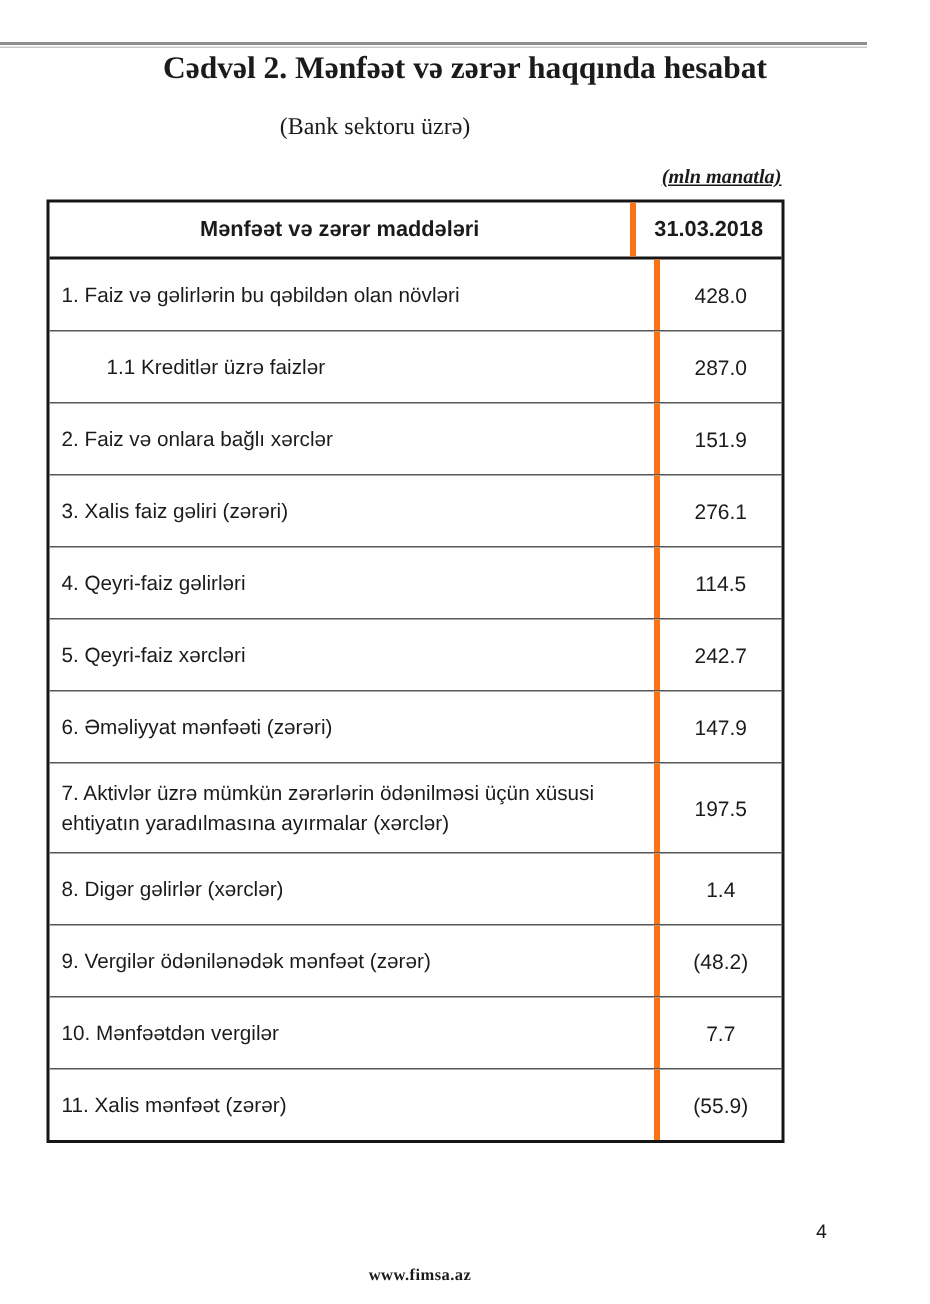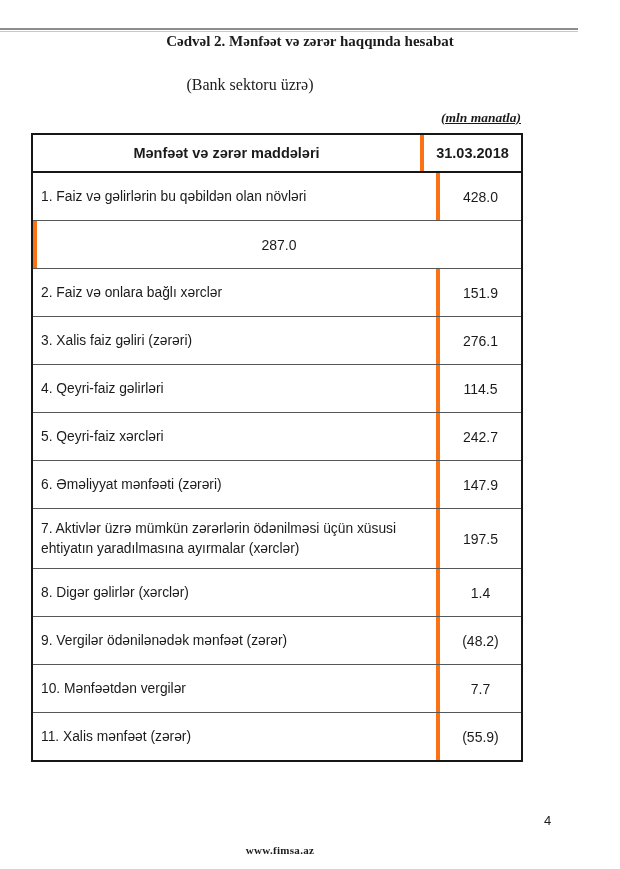--- a/index.html
+++ b/index.html
@@ -15,21 +15,21 @@
 
   
   .top-rule { position: absolute; left: 0; top: 28px; width: 578px; }
   .top-rule .l1 { height: 2px; background: #8d8d8d; }
   .top-rule .l2 { height: 1px; background: #c9c9c9; margin-top: 1px; }
 
   .title {
     position: absolute; top: 33px; left: 0; width: 620px;
     text-align: center;
     font-family: "Liberation Serif", serif;
-    font-weight: bold; font-size: 15px;
+    font-weight: bold; font-size: 21px;
   }
   .subtitle {
     position: absolute; top: 76px; left: 0; width: 500px;
     text-align: center;
     font-family: "Liberation Serif", serif;
     font-size: 16px;
   }
   .unit-note {
     position: absolute; top: 110px; left: 31px; width: 490px;
     text-align: right;
@@ -94,20 +94,21 @@
     <div class="thead">
       <div class="cell label">Mənfəət və zərər maddələri</div>
       <div class="cell value">31.03.2018</div>
     </div>
     <div>
         <div class="trow">
           <div class="cell label">1. Faiz və gəlirlərin bu qəbildən olan növləri</div>
           <div class="cell value">428.0</div>
         </div>
         <div class="trow indent">
+          <div class="cell label">1.1 Kreditlər üzrə faizlər</div>
           <div class="cell value">287.0</div>
         </div>
         <div class="trow">
           <div class="cell label">2. Faiz və onlara bağlı xərclər</div>
           <div class="cell value">151.9</div>
         </div>
         <div class="trow">
           <div class="cell label">3. Xalis faiz gəliri (zərəri)</div>
           <div class="cell value">276.1</div>
         </div>

